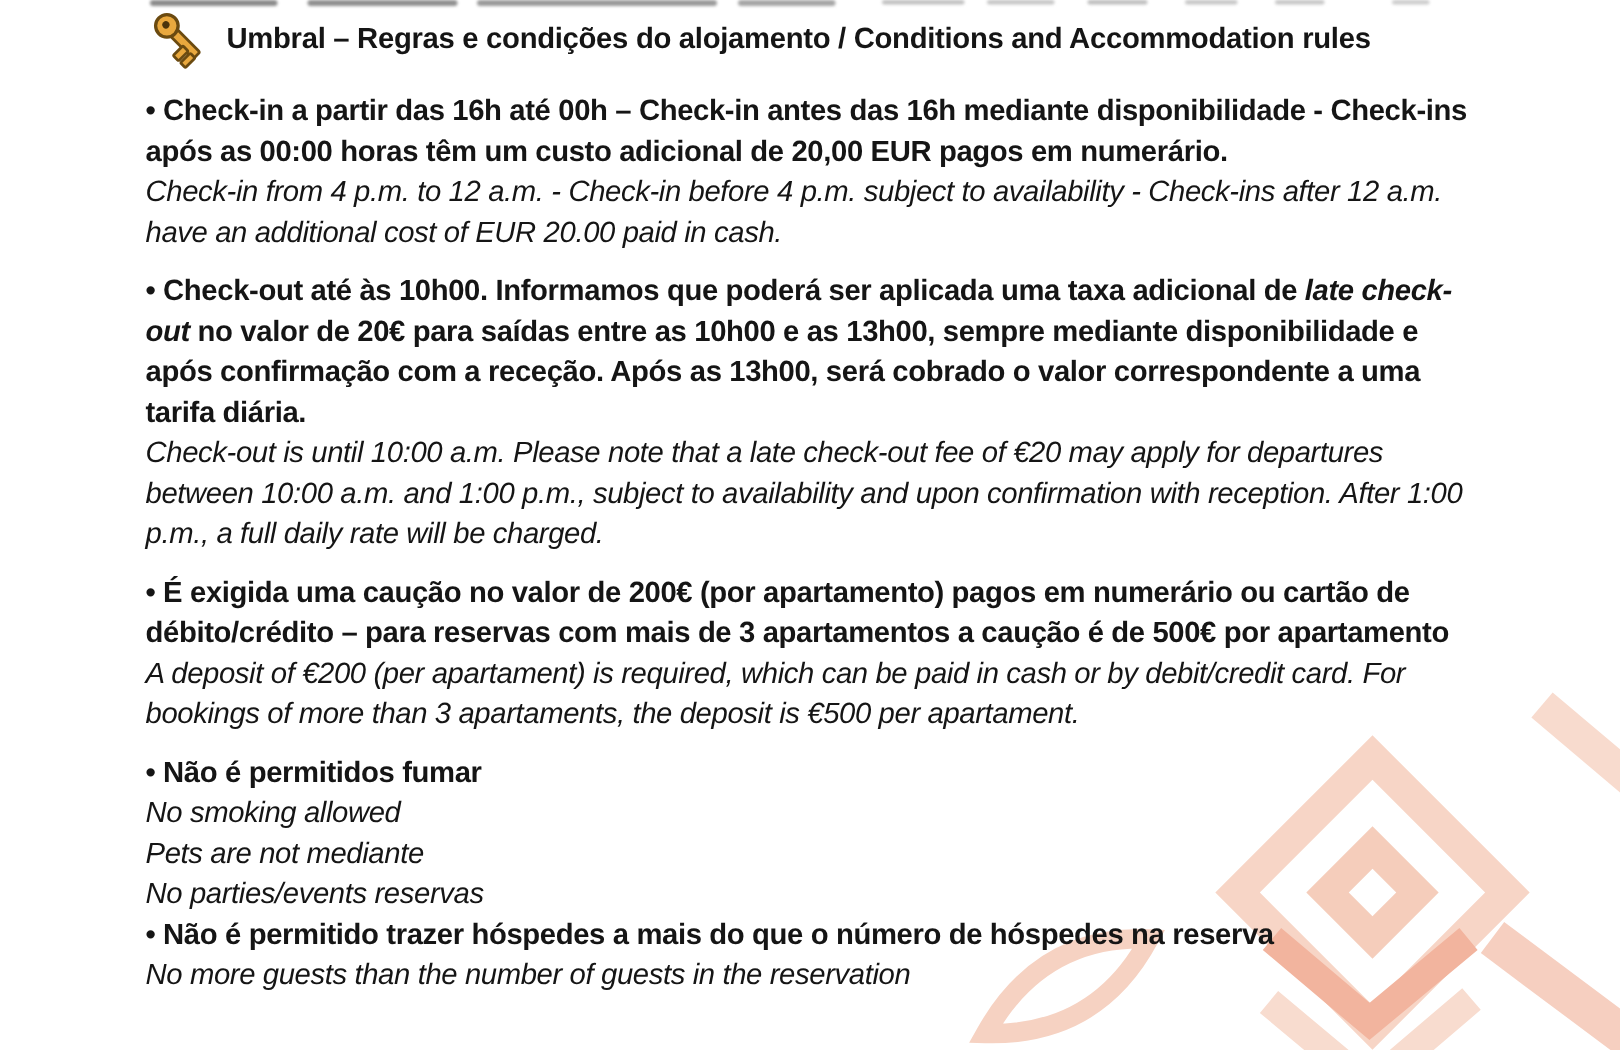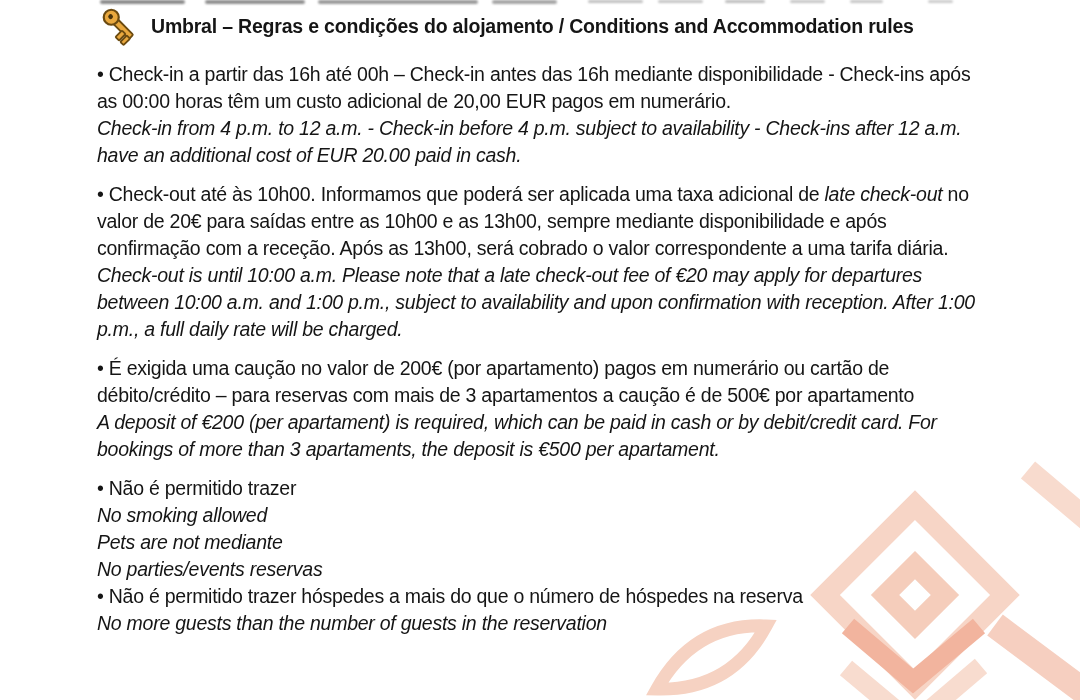--- a/index.html
+++ b/index.html
@@ -36,21 +36,21 @@
     position:relative;z-index:1;
     padding:14px 92px 0 97px;
   }
   section{margin:0 0 12px 0;}
   p{
     margin:0;
     font-size:19.5px;
     line-height:27px;
     letter-spacing:-0.25px;
   }
-  .pt{font-weight:400;}
+  .pt{font-weight:700;}
   .en{font-style:italic;font-weight:400;}
   .bold-italic{font-style:italic;}
 </style>
 </head>
 <body>
 
 <div class="page">
 
   <svg class="watermark" width="1080" height="700" viewBox="0 0 1080 700" aria-hidden="true">
 
@@ -104,21 +104,21 @@
       <p class="pt"><span>• Check-out até às 10h00. Informamos que poderá ser aplicada uma taxa adicional de </span><span class="bold-italic">late check-out</span><span> no valor de 20€ para saídas entre as 10h00 e as 13h00, sempre mediante disponibilidade e após confirmação com a receção. Após as 13h00, será cobrado o valor correspondente a uma tarifa diária.</span></p>
       <p class="en">Check-out is until 10:00 a.m. Please note that a late check-out fee of €20 may apply for departures between 10:00 a.m. and 1:00 p.m., subject to availability and upon confirmation with reception. After 1:00 p.m., a full daily rate will be charged.</p>
     </section>
 
     <section>
       <p class="pt">• É exigida uma caução no valor de 200€ (por apartamento) pagos em numerário ou cartão de débito/crédito – para reservas com mais de 3 apartamentos a caução é de 500€ por apartamento</p>
       <p class="en">A deposit of €200 (per apartament) is required, which can be paid in cash or by debit/credit card. For bookings of more than 3 apartaments, the deposit is €500 per apartament.</p>
     </section>
 
     <section>
-      <p class="pt">• Não é permitido trazer</p>
+      <p class="pt">• Não é permitidos fumar</p>
       <p class="en">No smoking allowed</p>
       <p class="en">Pets are not mediante</p>
       <p class="en">No parties/events reservas</p>
       <p class="pt">• Não é permitido trazer hóspedes a mais do que o número de hóspedes na reserva</p>
       <p class="en">No more guests than the number of guests in the reservation</p>
     </section>
 
   </div>
 </div>
 

